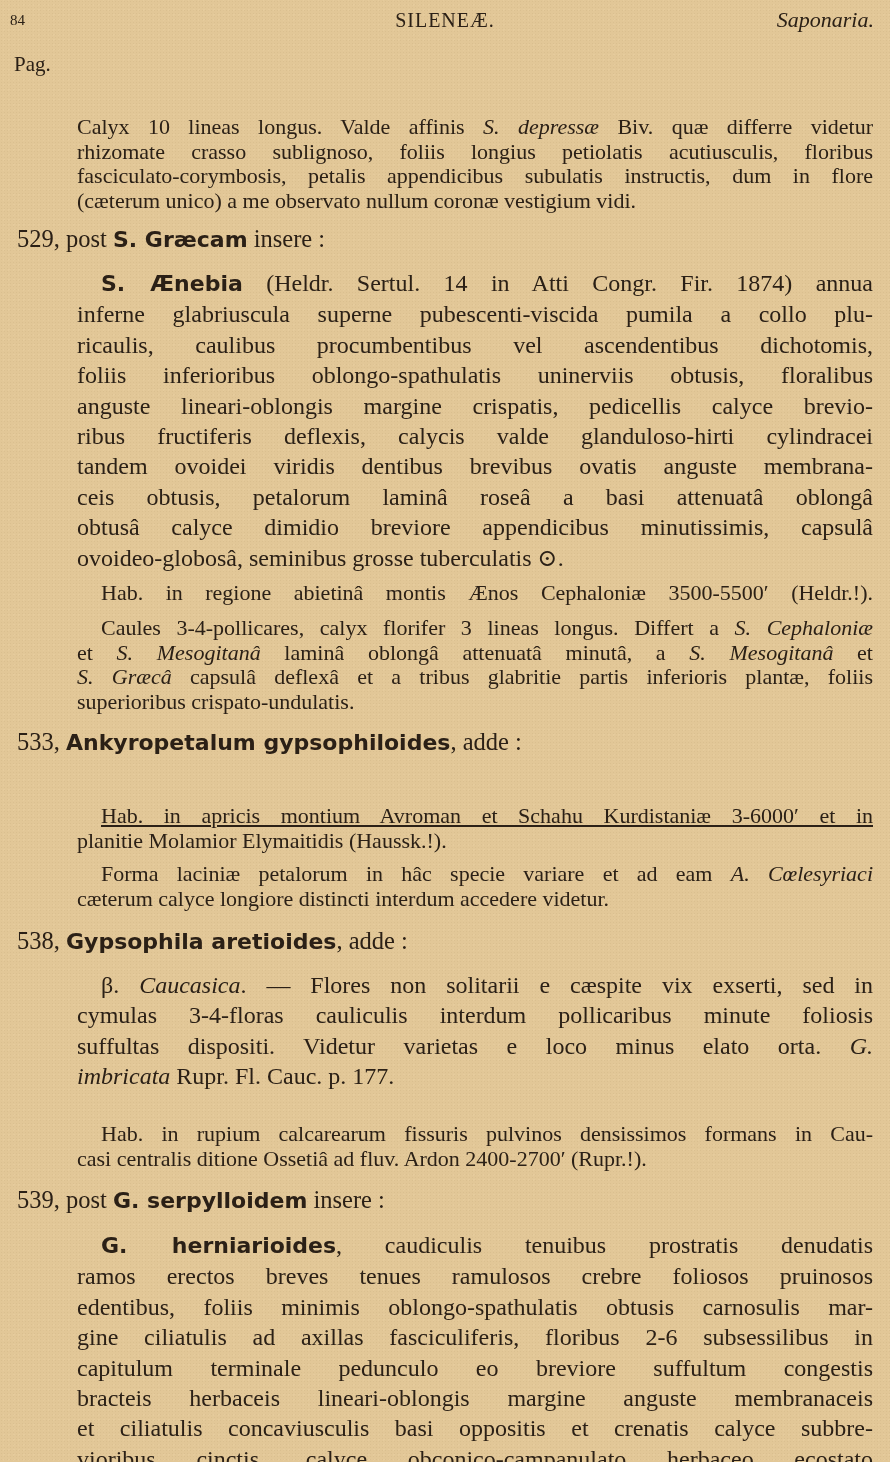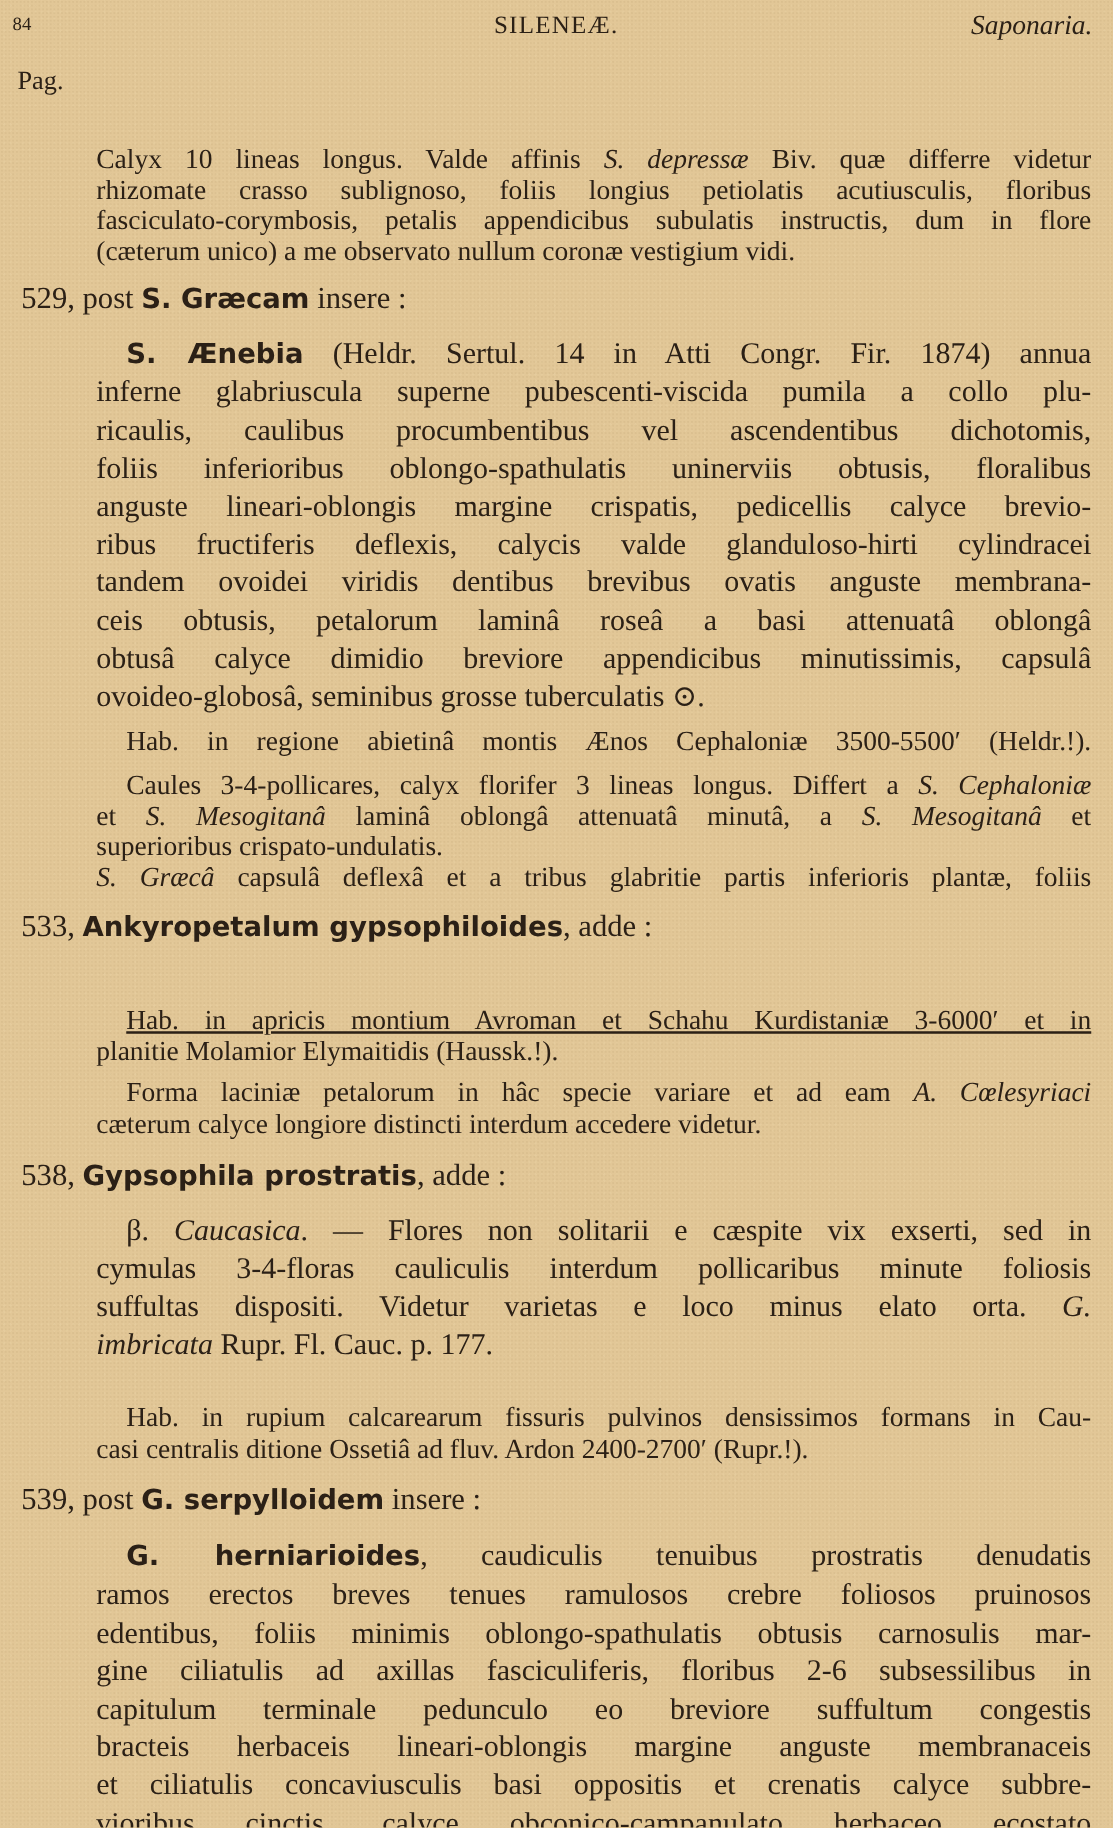--- a/index.html
+++ b/index.html
@@ -64,40 +64,40 @@
     <span class="line last">ovoideo-globosâ, seminibus grosse tuberculatis ⊙.</span>
   </div>
 
   <div class="para small" style="top:548px; padding-left:24px; width:772px;">
     <span class="line">Hab. in regione abietinâ montis Ænos Cephaloniæ 3500-5500′ (Heldr.!).</span>
   </div>
 
   <div class="para small" style="top:583px;">
     <span class="line" style="padding-left:24px;"><span>Caules 3-4-pollicares, calyx florifer 3 lineas longus. Differt a </span><i>S. Cephaloniæ</i></span>
     <span class="line"><span>et </span><i>S. Mesogitanâ</i><span> laminâ oblongâ attenuatâ minutâ, a </span><i>S. Mesogitanâ</i><span> et</span></span>
+    <span class="line"><i>S. Græcâ</i><span> capsulâ deflexâ et a tribus glabritie partis inferioris plantæ, foliis</span></span>
     <span class="line last">superioribus crispato-undulatis.</span>
-    <span class="line"><i>S. Græcâ</i><span> capsulâ deflexâ et a tribus glabritie partis inferioris plantæ, foliis</span></span>
   </div>
 
   <div class="heading" style="top:727px;">
     <span>533,</span> <span class="sans-b">Ankyropetalum gypsophiloides</span><span>, adde :</span>
   </div>
 
   <div class="para small" style="top:771px;">
     <span class="line" style="padding-left:24px;text-decoration:underline;">Hab. in apricis montium Avroman et Schahu Kurdistaniæ 3-6000′ et in</span>
     <span class="line last">planitie Molamior Elymaitidis (Haussk.!).</span>
   </div>
 
   <div class="para small" style="top:829px;">
     <span class="line" style="padding-left:24px;"><span>Forma laciniæ petalorum in hâc specie variare et ad eam </span><i>A. Cœlesyriaci</i></span>
     <span class="line last">cæterum calyce longiore distincti interdum accedere videtur.</span>
   </div>
 
   <div class="heading" style="top:926px;">
-    <span>538,</span> <span class="sans-b">Gypsophila prostratis</span><span>, adde :</span>
+    <span>538,</span> <span class="sans-b">Gypsophila aretioides</span><span>, adde :</span>
   </div>
 
   <div class="para large" style="top:970px;">
     <span class="line" style="padding-left:24px;"><span>β. </span><i>Caucasica</i><span>. — Flores non solitarii e cæspite vix exserti, sed in</span></span>
     <span class="line">cymulas 3-4-floras cauliculis interdum pollicaribus minute foliosis</span>
     <span class="line"><span>suffultas dispositi. Videtur varietas e loco minus elato orta. </span><i>G.</i></span>
     <span class="line last"><i>imbricata</i><span> Rupr. Fl. Cauc. p. 177.</span></span>
   </div>
 
   <div class="para small" style="top:1089px;">

